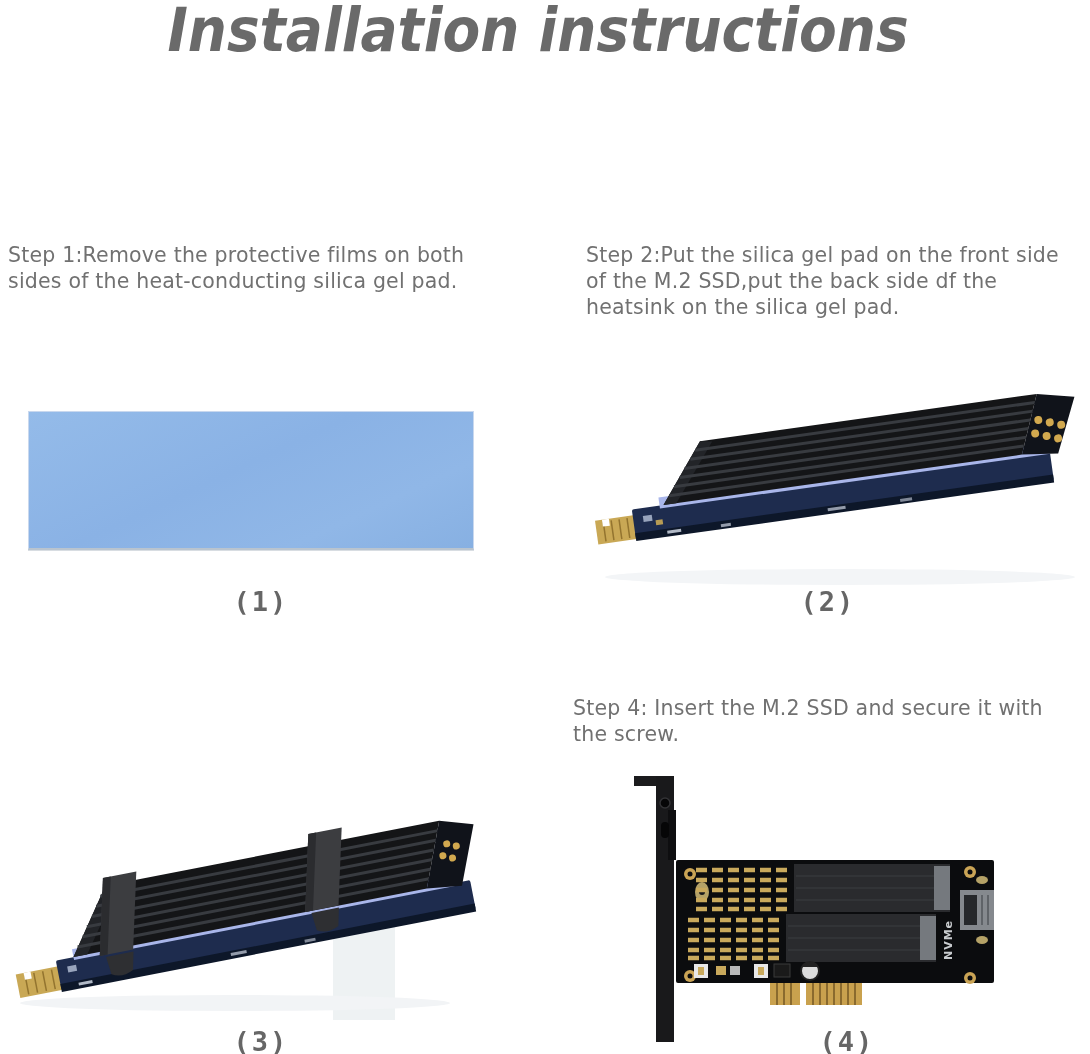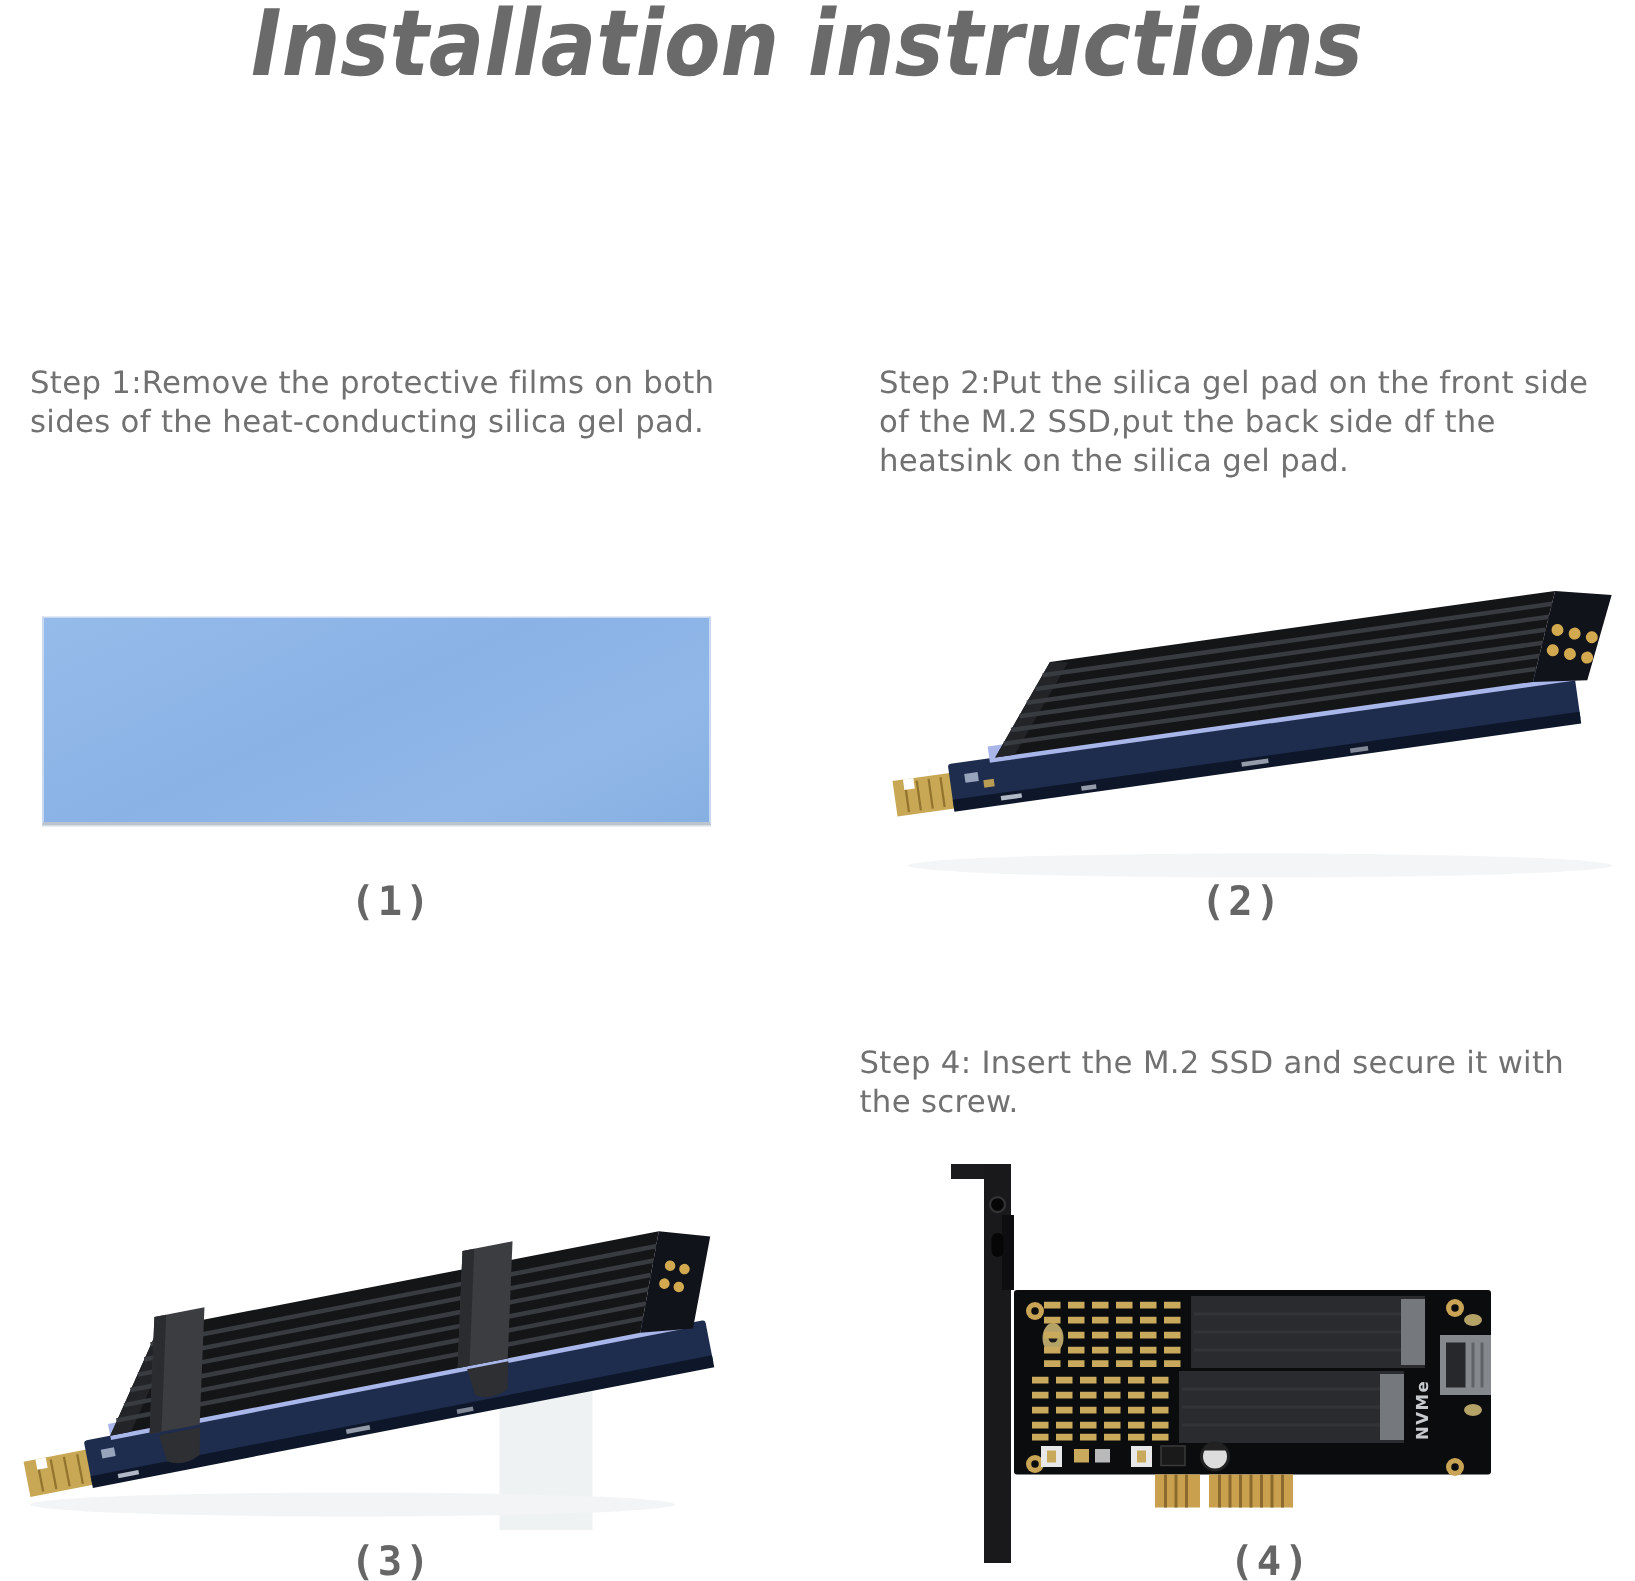--- a/index.html
+++ b/index.html
@@ -34,21 +34,21 @@
     border:1px solid #c9d8ee;border-bottom:2px solid #b9c4cf;box-shadow:0 1px 0 #d8dde2;
   }
 </style>
 </head>
 <body>
 
 <div id="stage">
 
   <div class="title">Installation instructions</div>
 
-  <div class="step-text" style="left:8px;top:242px;width:520px;margin-left:12px;">Step 1:Remove the protective films on both
+  <div class="step-text" style="left:8px;top:242px;width:520px;">Step 1:Remove the protective films on both
 sides of the heat-conducting silica gel pad.</div>
   <div class="step-text" style="left:586px;top:242px;width:520px;">Step 2:Put the silica gel pad on the front side
 of the M.2 SSD,put the back side df the
 heatsink on the silica gel pad.</div>
   <div class="step-text" style="left:573px;top:695px;width:520px;">Step 4: Insert the M.2 SSD and secure it with
 the screw.</div>
 
   <div class="gelpad"></div>
 
   <svg class="illus" style="left:570px;top:355px;" width="520" height="235" viewBox="0 0 520 235">

